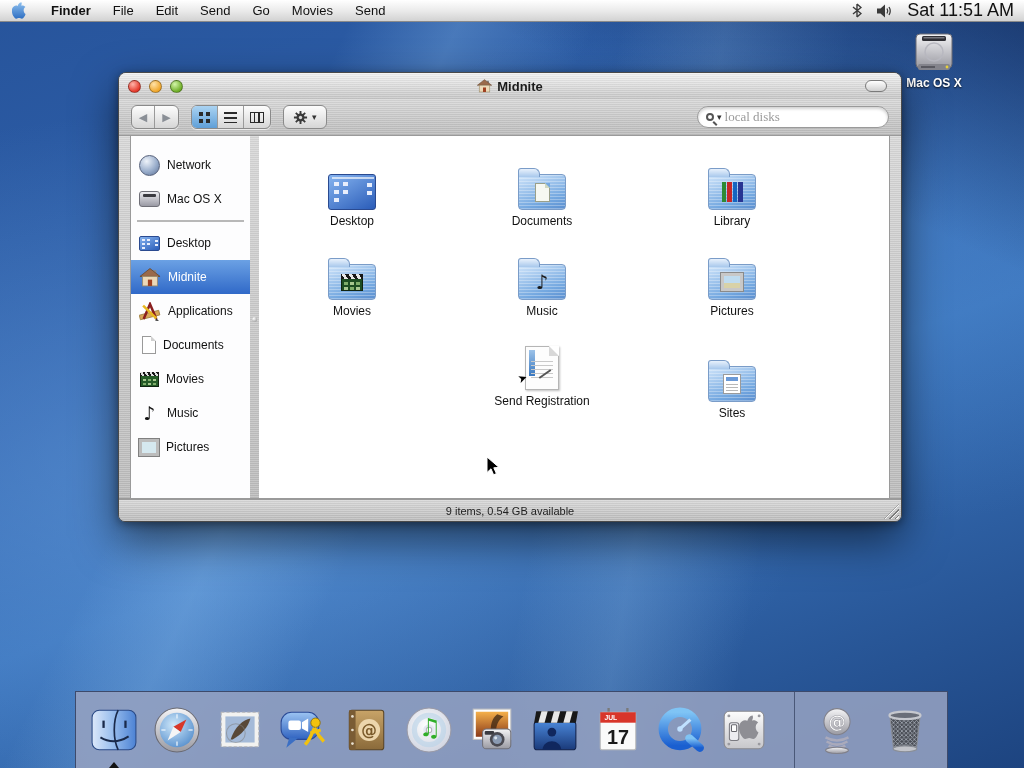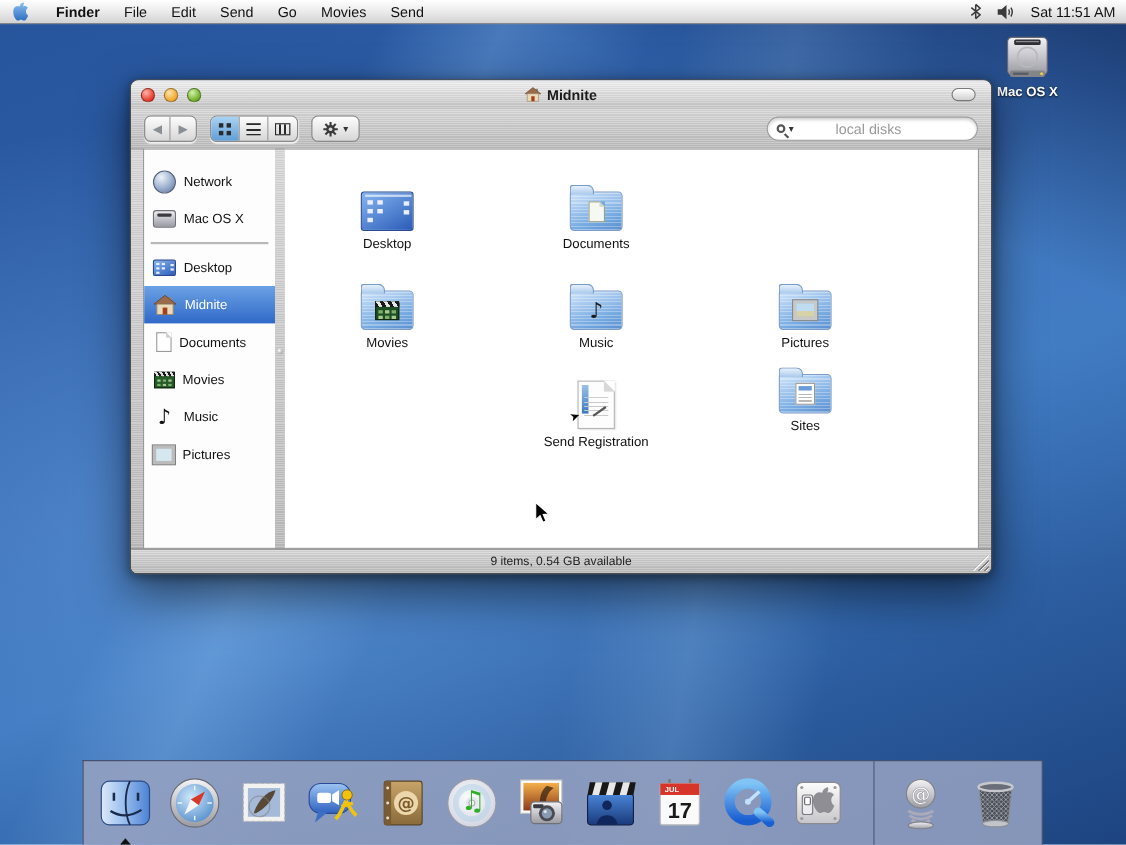--- a/index.html
+++ b/index.html
@@ -21,21 +21,21 @@
 
   
   .menubar { position:absolute; left:0; top:0; width:1024px; height:22px;
     background:linear-gradient(#ffffff,#e9e9e9 55%,#d2d2d2); border-bottom:1px solid #8a8a8a;
     display:flex; align-items:center; font-size:13px; color:#111; z-index:50; }
   .menubar .apple { padding:0 14px 0 12px; display:flex; align-items:center; }
   .menubar .mitem { padding:0 11px; height:22px; display:flex; align-items:center; }
   .menubar .mitem.app { font-weight:bold; }
   .menubar .spacer { flex:1; }
   .menubar .status { display:flex; align-items:center; gap:14px; padding-right:10px; }
-  .menubar .clock { font-size:13px; }
+  .menubar .clock { font-size:18px; }
 
   
   .desk-icon { position:absolute; left:896px; top:32px; width:76px; text-align:center; }
   .desk-icon .label { margin-top:2px; font-size:12px; font-weight:bold; color:#fff;
     text-shadow:0 1px 2px rgba(0,0,0,.85); }
 
   
   .window { position:absolute; left:118px; top:72px; width:784px; height:450px;
     border-radius:8px 8px 7px 7px; box-shadow:0 18px 44px rgba(0,0,0,.55), 0 2px 10px rgba(0,0,0,.4);
     border:1px solid #4a4a4a; overflow:hidden;
@@ -75,21 +75,21 @@
   .glyph-cols { width:14px; height:11px; border:1.5px solid #2a2a2a;
     background:repeating-linear-gradient(90deg, transparent 0 3px, #2a2a2a 3px 4.5px); }
   .tb-action { display:flex; align-items:center; gap:4px; padding:0 9px; height:24px;
     border:1px solid #8a8a8a; border-radius:6px; background:linear-gradient(#fdfdfd,#d6d6d6); }
   .caret { font-size:9px; color:#333; }
   .tb-spacer { flex:1; }
   .searchbox { width:192px; height:22px; border-radius:12px; border:1px solid #9a9a9a;
     background:#fff; display:flex; align-items:center; padding:0 8px; gap:3px;
     box-shadow:inset 0 2px 3px rgba(0,0,0,.18); }
   .searchbox input { border:none; outline:none; width:130px; font-size:13px; background:transparent;
-    font-family:Liberation Sans, sans-serif; color:#ef4444;text-align:center; }
+    font-family:Liberation Serif, serif; color:#ef4444; }
   .searchbox input::placeholder { color:#9a9a9a; }
   .mag { width:8px; height:8px; border:2px solid #555; border-radius:50%; position:relative; flex:none; }
   .mag::after { content:""; position:absolute; width:2px; height:5px; background:#555;
     left:6px; top:6px; transform:rotate(-45deg); }
 
   .win-body { position:absolute; left:0; top:62px; right:0; bottom:22px; display:flex; }
   .frame-edge { width:11px; flex:none; }
   .sidebar { width:120px; flex:none; background:#fdfdfe; border:1px solid #9a9a9a; border-right:none;
     padding-top:12px; overflow:hidden; }
   .side-item { height:34px; display:flex; align-items:center; gap:7px; padding-left:8px;
@@ -379,20 +379,29 @@
       <div class="side-item selected">
         <svg class="mi" width="22" height="19" viewBox="0 0 20 18">
           <rect x="13" y="2" width="3" height="5" fill="#8a8a8a"></rect>
           <polygon points="10,0.5 19.5,8 0.5,8" fill="#9a6a4a" stroke="#6a4a30" stroke-width="0.8"></polygon>
           <rect x="3" y="8" width="14" height="9" fill="#ecd9b8" stroke="#9a8a6a" stroke-width="0.8"></rect>
           <rect x="8" y="11" width="4" height="6" fill="#a04020"></rect>
         </svg>
         <span>Midnite</span>
       </div>
       <div class="side-item">
+        <svg class="mi" width="22" height="19" viewBox="0 0 20 18">
+          <rect x="0" y="10" width="19" height="4.5" fill="#d8a85a" stroke="#9a7a3a" stroke-width="0.7" transform="rotate(-14 10 12)"></rect>
+          <path d="M4 16 L10 2 L16 16" stroke="#8a1f1f" stroke-width="2.4" fill="none"></path>
+          <line x1="3.5" y1="3.5" x2="16" y2="15.5" stroke="#e8b820" stroke-width="2.4"></line>
+          <polygon points="16,15.5 18.5,18 15,17.8" fill="#3a3a3a"></polygon>
+        </svg>
+        <span>Applications</span>
+      </div>
+      <div class="side-item">
         <span class="mi mi-page"></span>
         <span>Documents</span>
       </div>
       <div class="side-item">
         <span class="mi mi-clap"></span>
         <span>Movies</span>
       </div>
       <div class="side-item">
         <span class="mi mi-note">♪</span>
         <span>Music</span>
@@ -415,20 +424,33 @@
           </div>
         <div class="label">Desktop</div>
       </div>
       <div class="grid-item" style="left:208px; top:18px">
         <div class="icon-wrap">
             <div class="folder">
               <span class="emb-doc"></span>
             </div>
           </div>
         <div class="label">Documents</div>
+      </div>
+      <div class="grid-item" style="left:398px; top:18px">
+        <div class="icon-wrap">
+            <div class="folder">
+          <span class="emb-books">
+                <i style="background:#2e8a34"></i>
+                <i style="background:#c62828"></i>
+                <i style="background:#1565c0"></i>
+                <i style="background:#283593"></i>
+              </span>
+        </div>
+          </div>
+        <div class="label">Library</div>
       </div>
 
       <div class="grid-item" style="left:18px; top:108px">
         <div class="icon-wrap">
             <div class="folder">
               <span class="emb-clap"></span>
             </div>
           </div>
         <div class="label">Movies</div>
       </div>
@@ -455,21 +477,21 @@
         <div class="icon-wrap">
           <div class="page">
             <span class="bluebar"></span>
               <span class="lines"></span>
               <span class="pen"></span>
             <span class="alias-arrow">➤</span>
           </div>
         </div>
         <div class="label">Send Registration</div>
       </div>
-      <div class="grid-item" style="left:398px; top:184px">
+      <div class="grid-item" style="left:398px; top:210px">
         <div class="icon-wrap">
             <div class="folder">
               <span class="emb-site"></span>
             </div>
           </div>
         <div class="label">Sites</div>
       </div>
     </div>
 
     <div class="frame-edge metal" style="border-top:1px solid #9a9a9a;border-bottom:1px solid #9a9a9a"></div>

